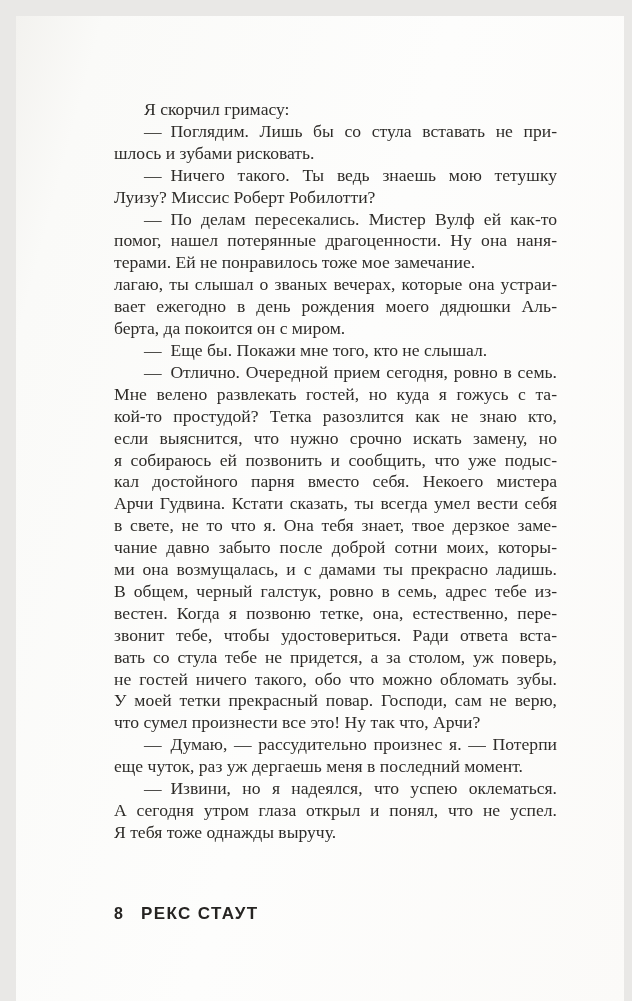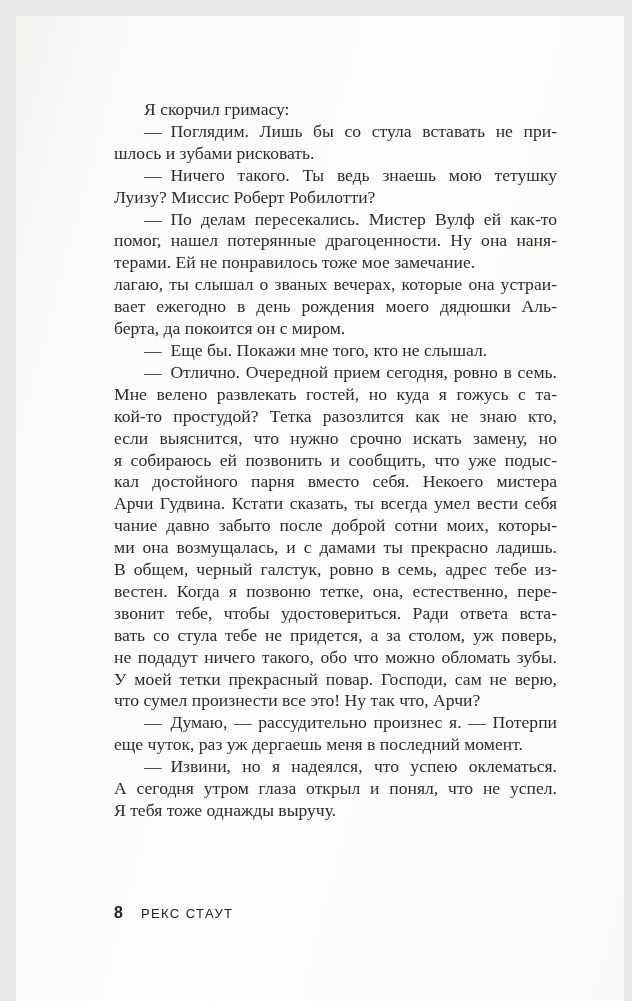--- a/index.html
+++ b/index.html
@@ -45,22 +45,22 @@
     align-items: baseline;
     gap: 18px;
     font-family: "Liberation Sans", sans-serif;
     color: #262422;
   }
   .footer .pagenum {
     font-size: 16px;
     font-weight: 700;
   }
   .footer .running {
-    font-size: 13px;
-    font-weight: 400;
+    font-size: 17px;
+    font-weight: 700;
     letter-spacing: 1.4px;
     text-align: center;
   }
 </style>
 </head>
 <body>
 
 <div class="page">
   <div class="textblock">
       <div class="para">
@@ -88,27 +88,28 @@
         <div class="line last first">— Еще бы. Покажи мне того, кто не слышал.</div>
       </div>
       <div class="para">
         <div class="line just first">— Отлично. Очередной прием сегодня, ровно в семь.</div>
         <div class="line just">Мне велено развлекать гостей, но куда я гожусь с та-</div>
         <div class="line just">кой-то простудой? Тетка разозлится как не знаю кто,</div>
         <div class="line just">если выяснится, что нужно срочно искать замену, но</div>
         <div class="line just">я собираюсь ей позвонить и сообщить, что уже подыс-</div>
         <div class="line just">кал достойного парня вместо себя. Некоего мистера</div>
         <div class="line just">Арчи Гудвина. Кстати сказать, ты всегда умел вести себя</div>
+        <div class="line just">в свете, не то что я. Она тебя знает, твое дерзкое заме-</div>
         <div class="line just">чание давно забыто после доброй сотни моих, которы-</div>
         <div class="line just">ми она возмущалась, и с дамами ты прекрасно ладишь.</div>
         <div class="line just">В общем, черный галстук, ровно в семь, адрес тебе из-</div>
         <div class="line just">вестен. Когда я позвоню тетке, она, естественно, пере-</div>
         <div class="line just">звонит тебе, чтобы удостовериться. Ради ответа вста-</div>
         <div class="line just">вать со стула тебе не придется, а за столом, уж поверь,</div>
-        <div class="line just">не подадут ничего такого, обо что можно обломать зубы.</div>
+        <div class="line just">не гостей ничего такого, обо что можно обломать зубы.</div>
         <div class="line just">У моей тетки прекрасный повар. Господи, сам не верю,</div>
         <div class="line last">что сумел произнести все это! Ну так что, Арчи?</div>
       </div>
       <div class="para">
         <div class="line just first">— Думаю, — рассудительно произнес я. — Потерпи</div>
         <div class="line last">еще чуток, раз уж дергаешь меня в последний момент.</div>
       </div>
       <div class="para">
         <div class="line just first">— Извини, но я надеялся, что успею оклематься.</div>
         <div class="line just">А сегодня утром глаза открыл и понял, что не успел.</div>

